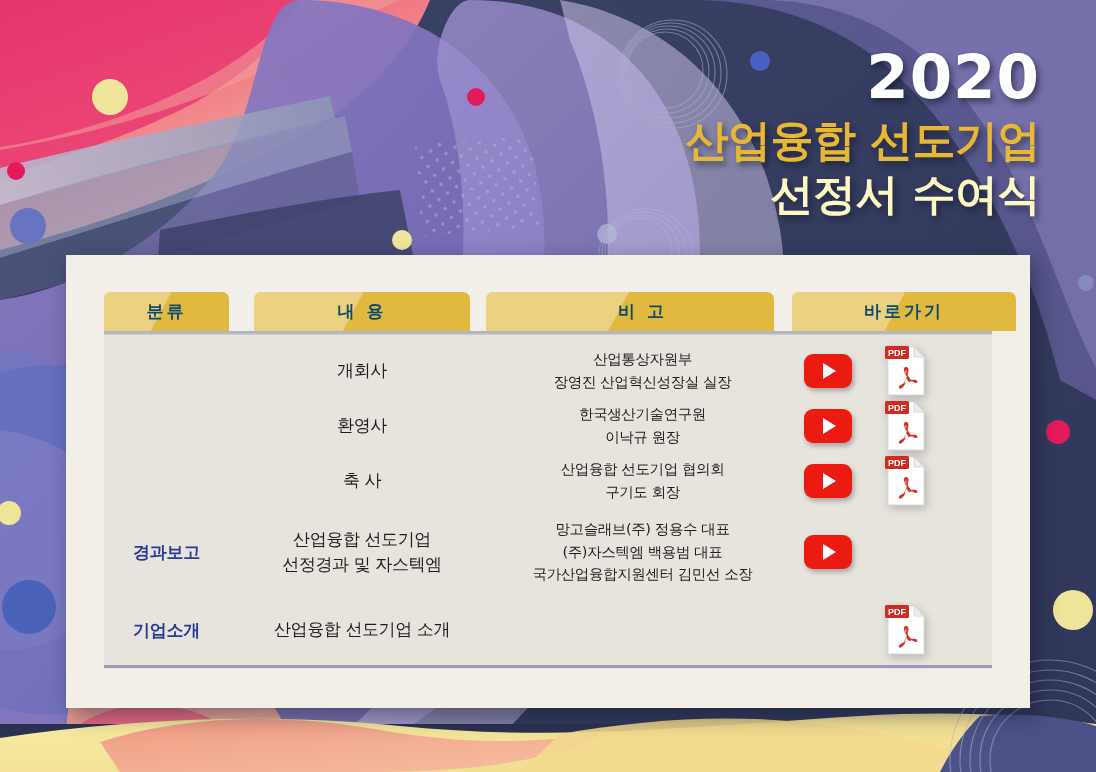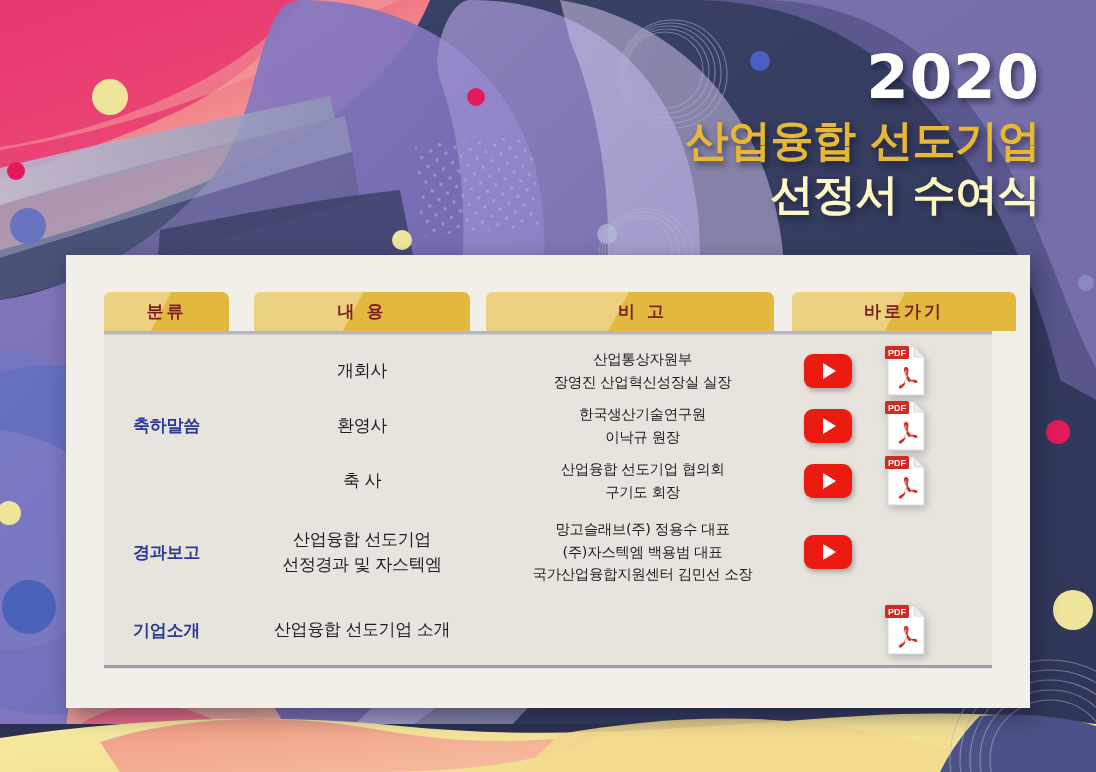--- a/index.html
+++ b/index.html
@@ -65,21 +65,21 @@
     background:#e2b93f;
     overflow:hidden;
     display:flex; align-items:center; justify-content:center;
   }
   .hdr-pill::before{
     content:""; position:absolute; inset:0;
     background:linear-gradient(118deg, rgba(255,255,255,.34) 0%, rgba(255,255,255,.34) 46%, rgba(255,255,255,0) 46.5%, rgba(255,255,255,0) 100%);
   }
   .hdr-label{
     position:relative; z-index:2;
-    font-size:17px; font-weight:bold; color:#7f1d1d;
+    font-size:17px; font-weight:bold; color:#0c4a6e;
     letter-spacing:3px;
   }
 
   
   .c0{ left:0px;   width:125px; }
   .c1{ left:150px; width:216px; }
   .c2{ left:382px; width:288px;padding-left:25px; }
   .c3{ left:688px; width:224px; }
 
   
@@ -268,25 +268,20 @@
         <span class="hdr-label">내 용</span>
       </div>
       <div class="hdr-pill c2">
         <span class="hdr-label">비 고</span>
       </div>
       <div class="hdr-pill c3">
         <span class="hdr-label">바로가기</span>
       </div>
     </div>
 
-    <div class="row" style="top:88px;height:164px;">
-      <div class="cell c0">
-        <span class="cat">축하말씀</span>
-      </div>
-    </div>
 
     <div class="row" style="top:88px;height:55px;">
       <div class="cell c2">
         <span class="note">
           <span>산업통상자원부</span><br>
           <span>장영진 산업혁신성장실 실장</span>
         </span>
       </div>
       <div class="cell c1">
         <span class="content">개회사</span>

